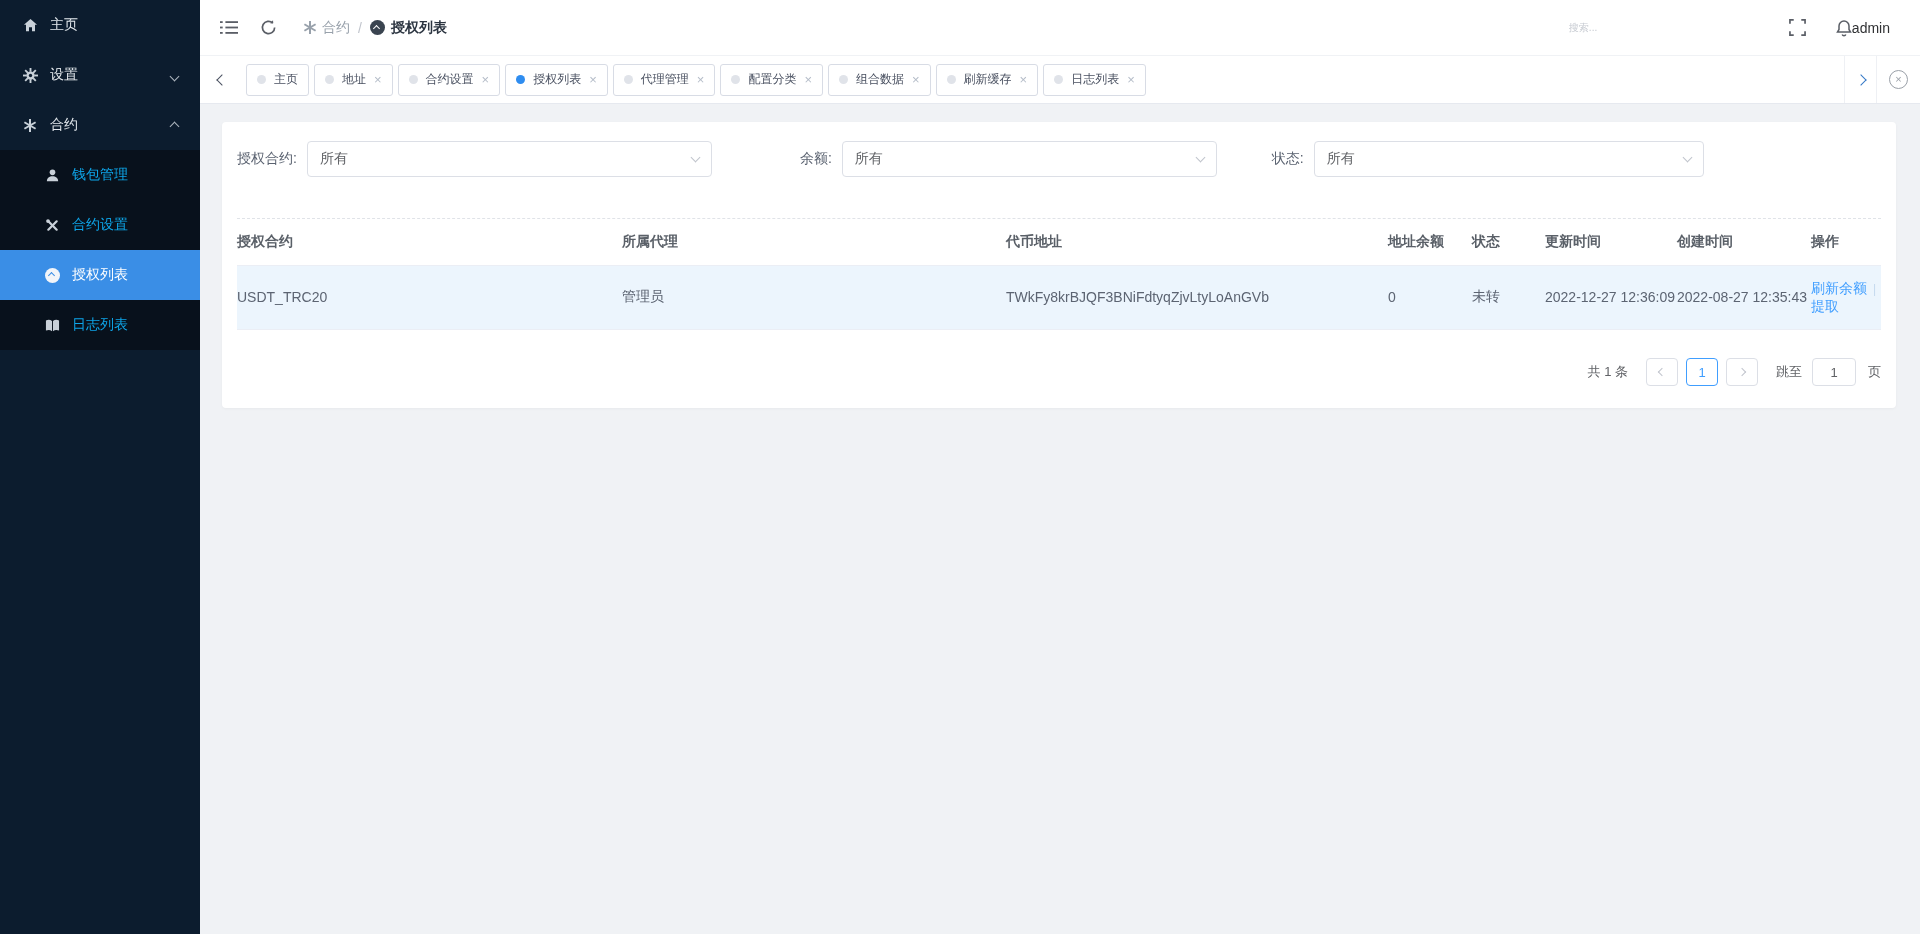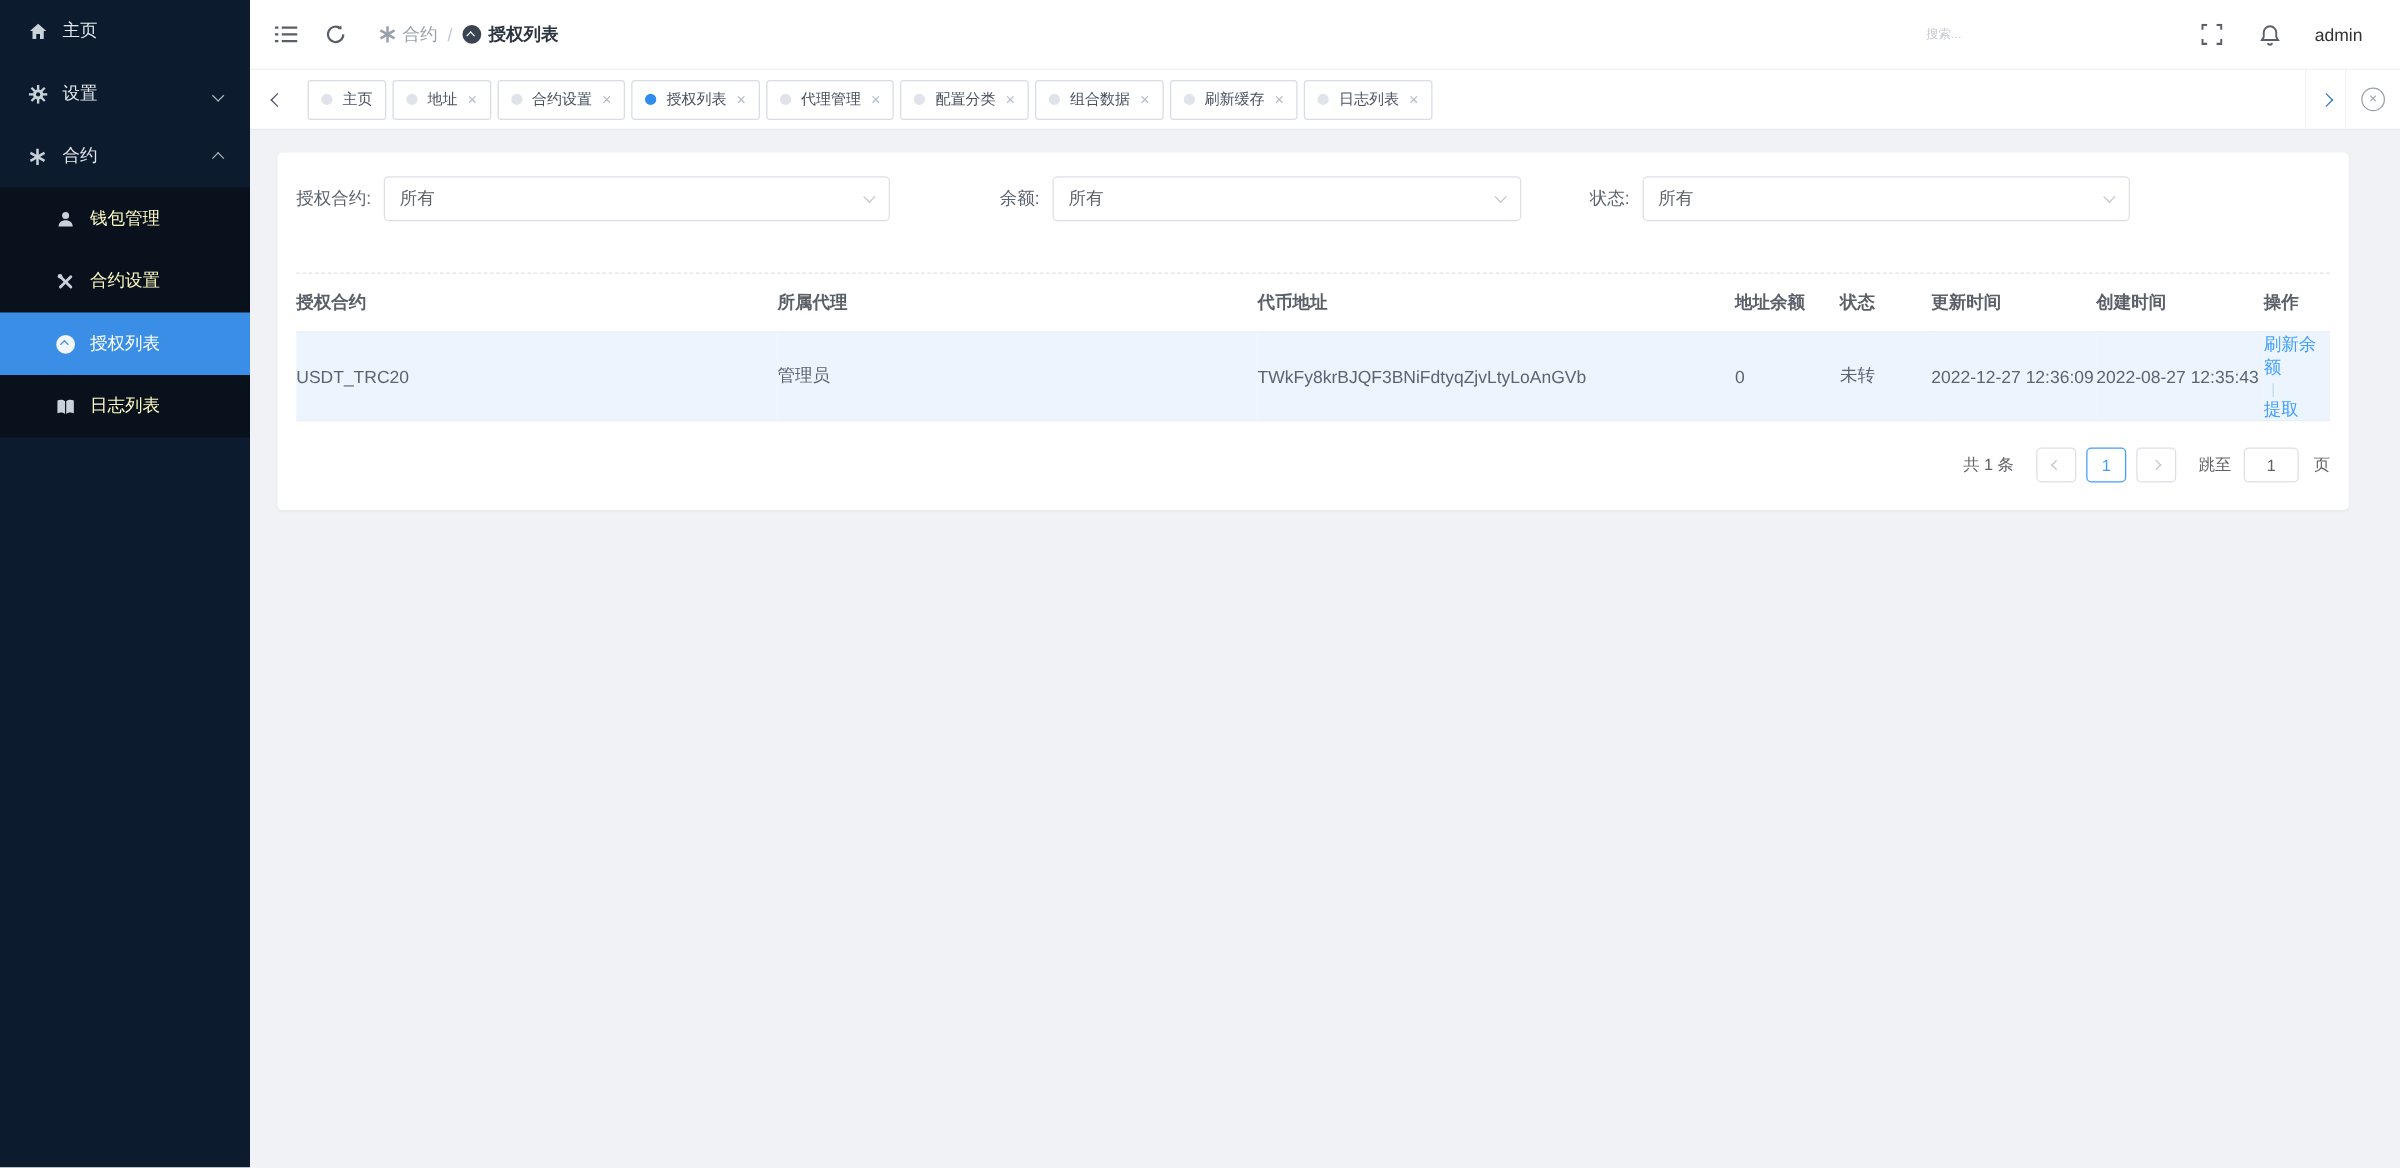--- a/index.html
+++ b/index.html
@@ -9,21 +9,21 @@
 
   
   .sidebar { width:200px; height:100%; background:#0c1c2e; flex-shrink:0; }
   .menu-item { height:50px; display:flex; align-items:center; padding-left:22px;
     color:#e2e7ec; cursor:pointer; }
   .menu-item .mi-icon { width:16px; height:16px; margin-right:12px; color:#c9d1d9;
     display:flex; align-items:center; justify-content:center; flex-shrink:0; }
   .menu-item .mi-icon svg { width:15px; height:15px; fill:currentColor; }
   .mi-chevron { margin-left:auto; margin-right:22px; color:#aeb6bf; }
   .submenu { background:#08111c; }
-  .submenu .menu-item { padding-left:44px; color:#fef9c3; }
+  .submenu .menu-item { padding-left:44px; color:#0ea5e9; }
   .menu-item.active { background:#3a8ee6; color:#fff; }
   .menu-item.active .mi-icon { color:#fff; }
 
   .chev { display:inline-block; width:7px; height:7px;
     border-right:1.6px solid currentColor; border-bottom:1.6px solid currentColor; }
   .chev.down { transform:rotate(45deg); margin-top:-3px; }
   .chev.up { transform:rotate(-135deg); margin-top:3px; }
   .chev.left { transform:rotate(135deg); }
   .chev.right { transform:rotate(-45deg); }
 
@@ -57,21 +57,21 @@
   .circle-arrow.dark .ca-chev { border-color:#fff; }
   .circle-arrow.light { background:#dfe5ec; }
   .circle-arrow.light .ca-chev { border-color:#3a8ee6; }
   .menu-item.active .circle-arrow.light { background:#f2f5f9; }
 
   .search-input { margin-left:auto; width:180px; border:none; outline:none;
     font-size:10px; color:#606266; background:transparent; }
   .search-input::placeholder { color:#c6cad1; }
   .fullscreen { margin-left:40px; }
   .bell { margin-left:30px; }
-  .username { margin-left:28px; color:#303133; cursor:pointer; }
+  .username { color:#303133; cursor:pointer; }
 
   
   .tabsbar { height:48px; background:#fff; display:flex; align-items:center;
     border-bottom:1px solid #e6e9ef; padding-left:6px; flex-shrink:0; }
   .tab-nav { width:32px; height:100%; display:flex; align-items:center;
     justify-content:center; cursor:pointer; color:#495060; flex-shrink:0; }
   .tab-nav .chev { width:8px; height:8px; }
   .tab-nav.right-arrow { color:#3478c6; border-left:1px solid #eef0f4; }
   .tabs-strip { display:flex; align-items:center; gap:5px; margin-left:8px; flex:1; }
   .tab { height:32px; border:1px solid #d8dce5; border-radius:3px; background:#fff;
@@ -82,21 +82,21 @@
   .tab.active .dot { background:#2f8df0; }
   .tab .tab-close { margin-left:8px; color:#b4bcc8; font-size:13px; line-height:1;
     cursor:pointer; }
   .tabs-close-all { width:44px; height:100%; display:flex; align-items:center;
     justify-content:center; cursor:pointer; border-left:1px solid #eef0f4; }
   .circle-x { width:19px; height:19px; border:1px solid #9aa0a8; border-radius:50%;
     color:#9aa0a8; font-size:11px; display:flex; align-items:center;
     justify-content:center; line-height:1; }
 
   
-  .content { flex:1; padding:18px 41px 0 22px; }
+  .content { flex:1; padding:18px 24px 0 22px; }
   .card { background:#fff; border-radius:4px; height:286px; padding:0 15px;
     box-shadow:0 1px 3px rgba(0,0,0,.04); position:relative; }
 
   .filters { display:flex; align-items:center; padding-top:19px; }
   .filter-label { color:#5a6270; margin-right:10px; white-space:nowrap; }
   .select { height:36px; border:1px solid #dcdfe6; border-radius:4px; background:#fff;
     display:flex; align-items:center; justify-content:space-between; padding:0 12px;
     color:#606266; cursor:pointer; }
   .select .chev { color:#c0c4cc; }
   .f-gap1 { margin-left:88px; } .f-gap2 { margin-left:55px; }

